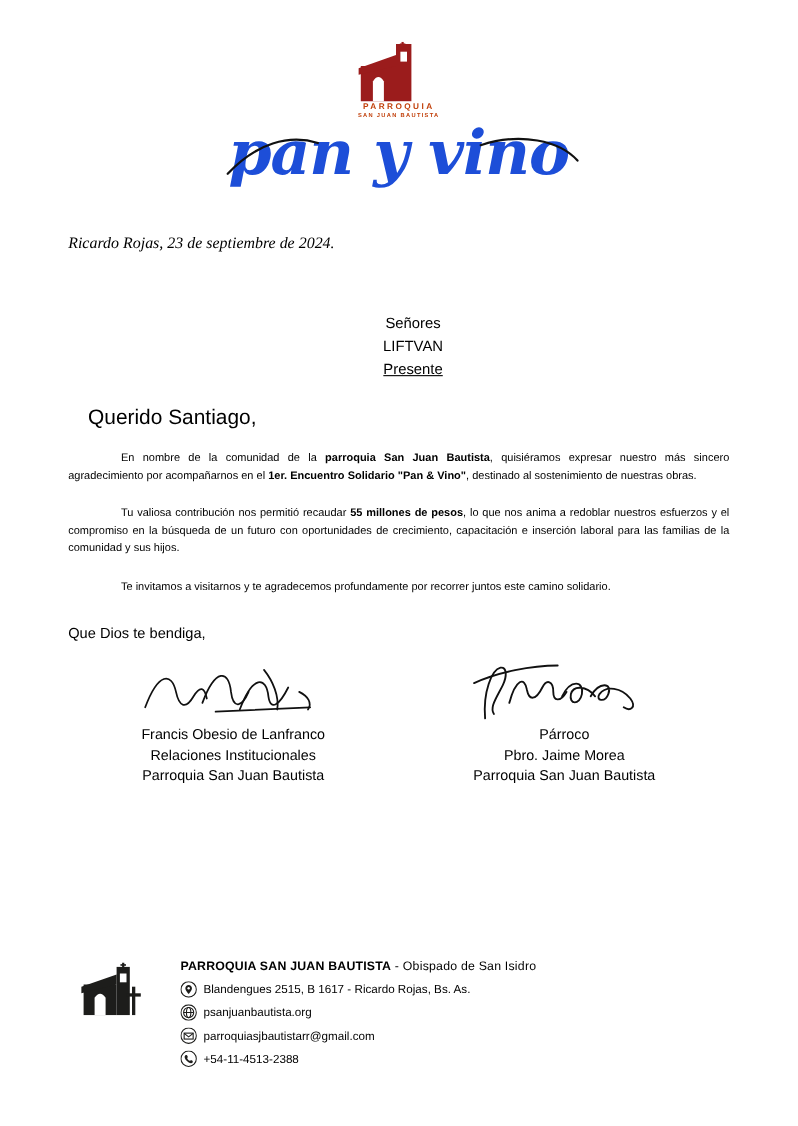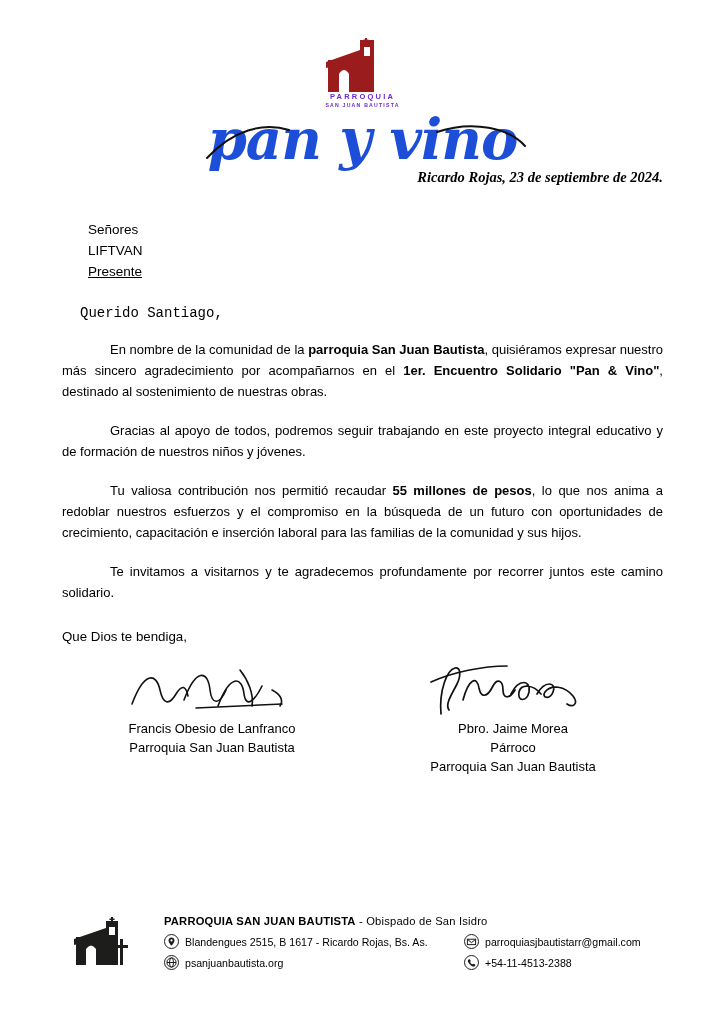--- a/index.html
+++ b/index.html
@@ -32,21 +32,21 @@
     width: 78px;
     margin: 0 auto;
     position: relative;
     height: 56px;
   }
   .church-mark svg { display: block; }
   .mark-label {
     text-align: center;
     font-family: "Liberation Sans", sans-serif;
     letter-spacing: 1.2px;
-    color: #6d28d9;
+    color: #c2410c;
   }
   .mark-label .l1 {
     display: block;
     font-size: 7.5px;
     font-weight: 700;
     letter-spacing: 2.2px;
     margin-top: -2px;
   }
   .mark-label .l2 {
     display: block;
@@ -72,59 +72,60 @@
     left: 50%;
     transform: translateX(-50%);
     top: 0;
     width: 340px;
     height: 72px;
     pointer-events: none;
   }
 
   
   .date-line {
-    text-align: right;
+    margin-top: 44px;
+    text-align: left;
     font-family: "Liberation Serif", serif;
     font-style: italic;
     font-size: 14.5px;
-    font-weight: bold;
   }
   .recipient {
-    margin-top: 34px;
+    margin-top: 54px;
     margin-left: 26px;
     font-size: 13.5px;
     line-height: 1.55;
+    text-align: center;
   }
   .recipient .underlined {
     text-decoration: underline;
   }
   .salutation {
     margin-top: 22px;
     margin-left: 18px;
-    font-size: 14px;
-    font-family: Liberation Mono, monospace;
+    font-size: 19px;
   }
   .para {
     margin-top: 18px;
-    font-size: 13px;
+    font-size: 10px;
     line-height: 1.62;
     text-align: justify;
     text-indent: 48px;
   }
   .para b { font-weight: 700; }
   .closing {
     margin-top: 26px;
     font-size: 13.3px;
   }
 
   
   .signatures {
     margin-top: 14px;
     display: flex;
     justify-content: space-between;
+    align-items: flex-end;
   }
   .sig-col {
     width: 300px;
     text-align: center;
   }
   .sig-img {
     height: 62px;
     display: flex;
     align-items: flex-end;
     justify-content: center;
@@ -151,20 +152,21 @@
   .footer-body { flex: 1 1 auto; padding-left: 10px; }
   .footer-title {
     font-size: 11.2px;
     font-weight: 700;
     letter-spacing: 0.2px;
     margin-bottom: 7px;
   }
   .footer-title .thin { font-weight: 400; }
   .footer-cols {
     display: flex;
+    flex-direction: column;
   }
   .footer-col { }
   .footer-col.left { width: 300px; }
   .footer-row {
     display: flex;
     align-items: center;
     font-size: 10.6px;
     margin-bottom: 6px;
     white-space: nowrap;
   }
@@ -219,21 +221,20 @@
   <div class="recipient">
     <div>Señores</div>
     <div>LIFTVAN</div>
     <div class="underlined">Presente</div>
   </div>
 
   <div class="salutation">Querido Santiago,</div>
 
   <p class="para"><span>En nombre de la comunidad de la </span><b>parroquia San Juan Bautista</b><span>, quisiéramos expresar nuestro más sincero agradecimiento por acompañarnos en el </span><b>1er. Encuentro Solidario "Pan &amp; Vino"</b><span>, destinado al sostenimiento de nuestras obras.</span></p>
 
-  <p class="para">Gracias al apoyo de todos, podremos seguir trabajando en este proyecto integral educativo y de formación de nuestros niños y jóvenes.</p>
 
   <p class="para"><span>Tu valiosa contribución nos permitió recaudar </span><b>55 millones de pesos</b><span>, lo que nos anima a redoblar nuestros esfuerzos y el compromiso en la búsqueda de un futuro con oportunidades de crecimiento, capacitación e inserción laboral para las familias de la comunidad y sus hijos.</span></p>
 
   <p class="para">Te invitamos a visitarnos y te agradecemos profundamente por recorrer juntos este camino solidario.</p>
 
   <div class="closing">Que Dios te bendiga,</div>
 
   <div class="signatures">
 
     <div class="sig-col">
@@ -243,37 +244,38 @@
             <path d="M10 44 C 22 12, 34 12, 38 30 C 41 44, 47 46, 54 34 C 60 24, 64 26, 66 36"></path>
             <path d="M62 40 C 74 8, 86 10, 88 30 C 90 46, 98 44, 104 30"></path>
             <path d="M96 46 C 108 14, 120 16, 122 34 C 124 48, 132 42, 140 26"></path>
             <path d="M118 10 C 126 20, 132 34, 130 46"></path>
             <path d="M74 48 L 160 44"></path>
             <path d="M150 30 C 158 34, 162 40, 158 46"></path>
           </g>
         </svg>
       </div>
       <div class="sig-name">Francis Obesio de Lanfranco</div>
+      <div class="sig-name">Relaciones Institucionales</div>
       <div class="sig-name">Parroquia San Juan Bautista</div>
     </div>
 
     <div class="sig-col">
       <div class="sig-img">
         <svg viewBox="0 0 180 60" width="180" height="60" aria-hidden="true">
           <g fill="none" stroke="#111" stroke-width="1.7" stroke-linecap="round">
             <path d="M18 54 C 16 30, 24 10, 32 8 C 38 7, 38 16, 34 24 C 28 36, 22 44, 26 50"></path>
             <path d="M40 40 C 46 18, 54 16, 56 28 C 58 38, 64 38, 70 26 C 74 18, 80 20, 80 30 C 80 38, 86 40, 92 30"></path>
             <path d="M88 34 C 96 18, 108 20, 106 32 C 104 42, 94 42, 96 32 C 98 24, 110 24, 118 34"></path>
             <path d="M114 34 C 122 20, 134 22, 130 32 C 127 40, 118 38, 122 32 C 128 24, 142 26, 150 36 C 156 44, 150 48, 144 44"></path>
             <path d="M8 22 C 30 12, 60 6, 84 6"></path>
           </g>
         </svg>
       </div>
+      <div class="sig-name">Párroco</div>
       <div class="sig-name">Pbro. Jaime Morea</div>
-      <div class="sig-name">Párroco</div>
       <div class="sig-name">Parroquia San Juan Bautista</div>
     </div>
 
   </div>
 
   <div class="footer">
     <div class="footer-mark">
       <svg viewBox="0 0 72 48" width="72" height="48" aria-hidden="true">
         <g fill="#1d1d1b">
           <rect x="34" y="4" width="12" height="44"></rect>

